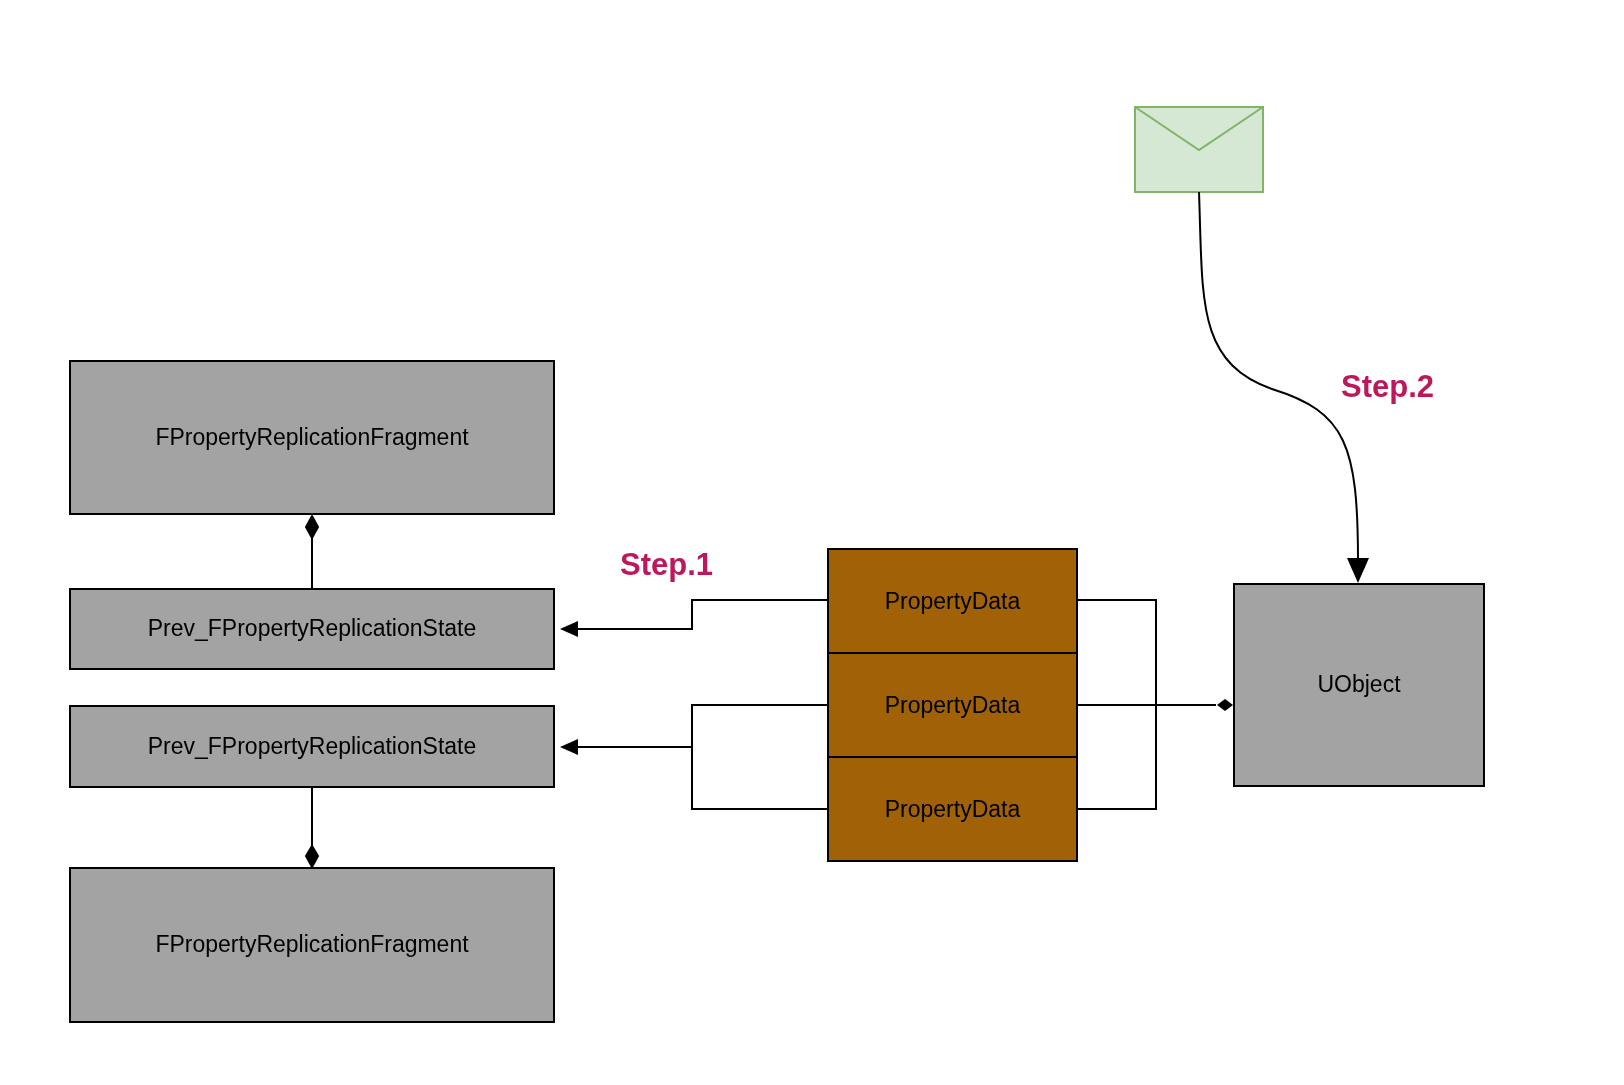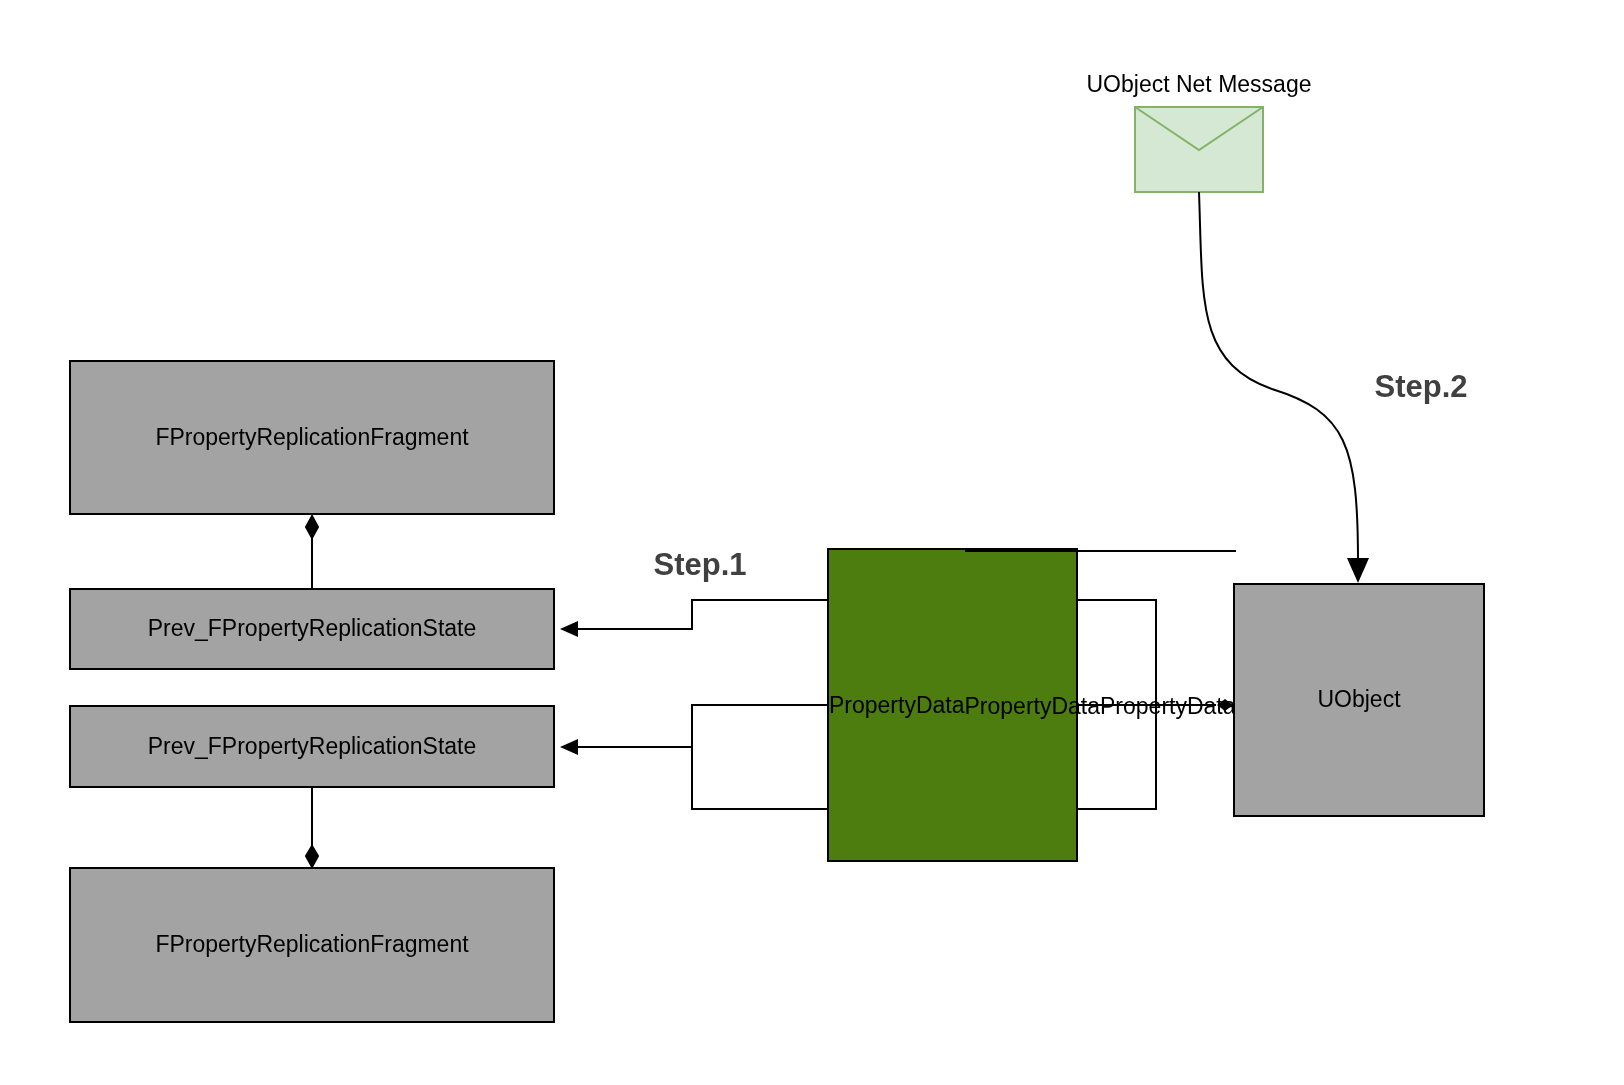--- a/index.html
+++ b/index.html
@@ -22,47 +22,47 @@
     justify-content: center;
     font-size: 23px;
     color: #000000;
     line-height: 1.2;
     text-align: center;
   }
   .stack {
     position: absolute;
     box-sizing: border-box;
     border: 2px solid #000000;
-    background: #4d7c0f;
+    background: #a16207;
     display: flex;
-    flex-direction: row;
+    flex-direction: column;
   }
   .stack .row {
     flex: 1 1 0;
     display: flex;
     align-items: center;
     justify-content: center;
     font-size: 23px;
     color: #000000;
   }
   .stack .row + .row { border-top: 2px solid #000000; }
   .free-label {
     position: absolute;
     text-align: center;
     font-size: 23px;
     color: #000000;
     line-height: 1.2;
     white-space: nowrap;
   }
   .step-label {
     position: absolute;
-    text-align: center;
+    text-align: left;
     font-size: 31px;
     font-weight: bold;
-    color: #404040;
+    color: #be185d;
     line-height: 1.1;
     white-space: nowrap;
     width: 160px;
   }
 </style>
 </head>
 <body>
 
 <div class="canvas">
 
@@ -127,23 +127,22 @@
       <span>PropertyData</span>
     </div>
     <div class="row">
       <span>PropertyData</span>
     </div>
     <div class="row">
       <span>PropertyData</span>
     </div>
   </div>
 
-  <div class="node" style="left:1233px; top:583px; width:252px; height:234px;justify-content:center;">
+  <div class="node" style="left:1233px; top:583px; width:252px; height:204px;justify-content:center;">
     <span>UObject</span>
   </div>
 
-  <div class="free-label" style="left:1029px; top:71px; width:340px;">UObject Net Message</div>
 
   <div class="step-label" style="left:620px; top:548px;">Step.1</div>
 
   <div class="step-label" style="left:1341px; top:370px;">Step.2</div>
 
 </div>
 
 </body></html>

